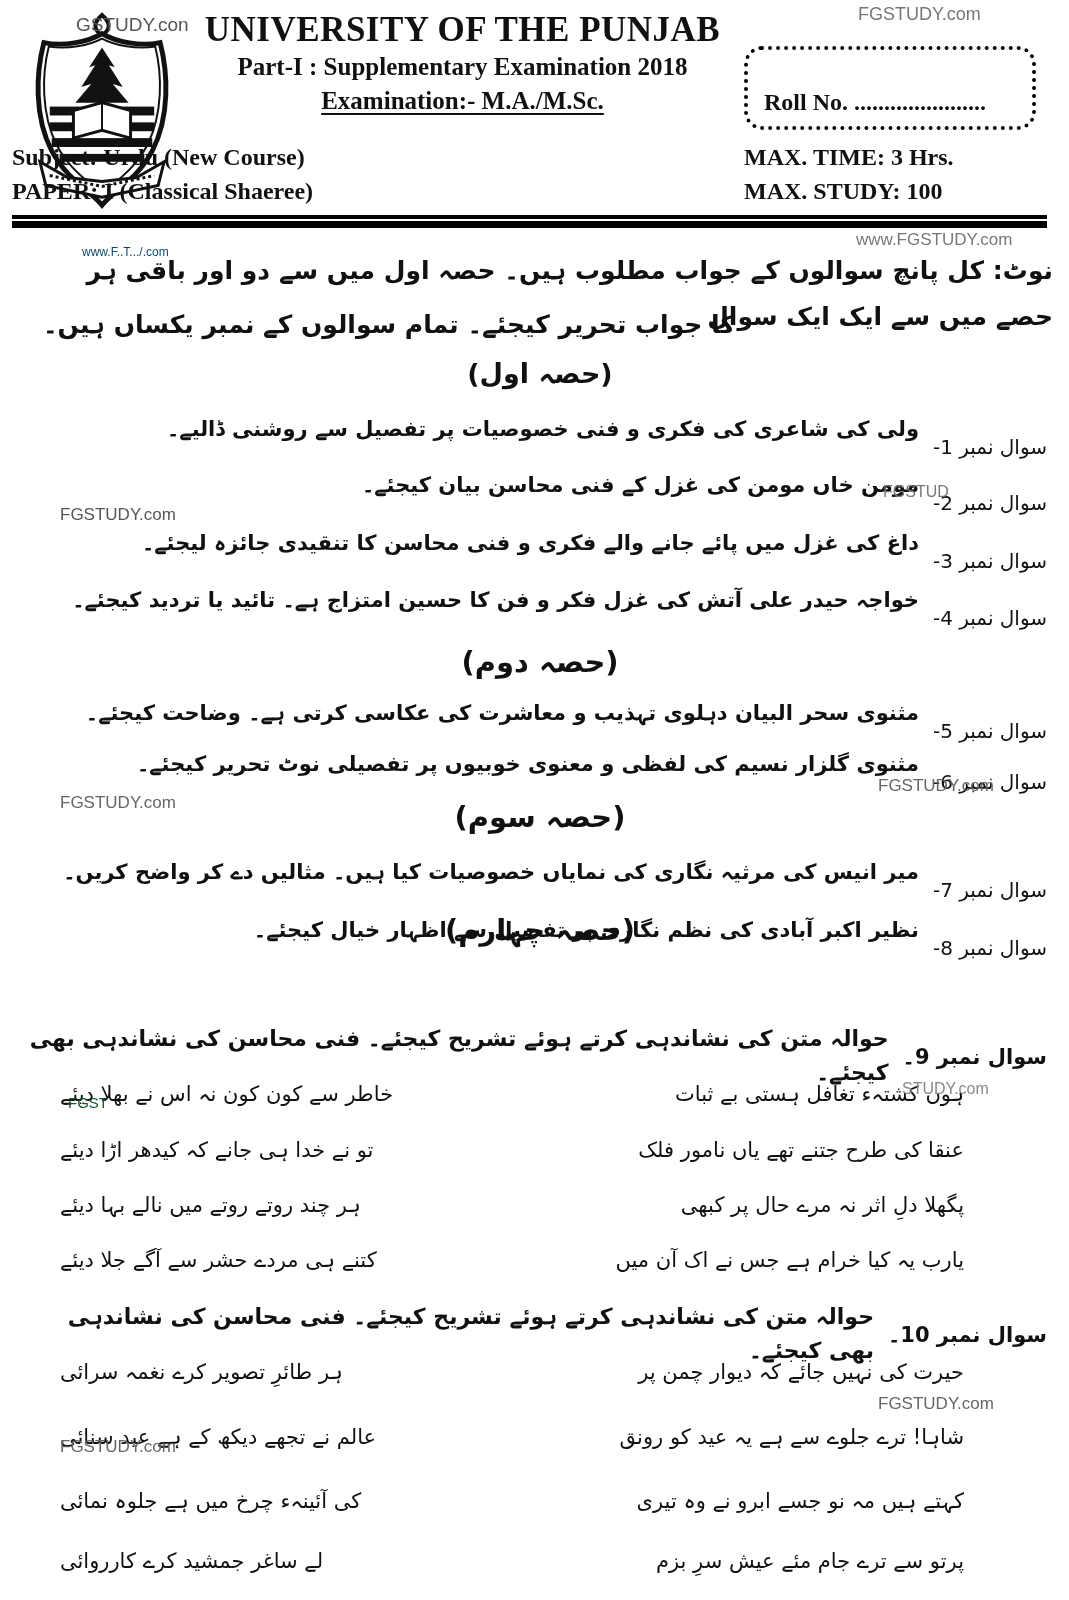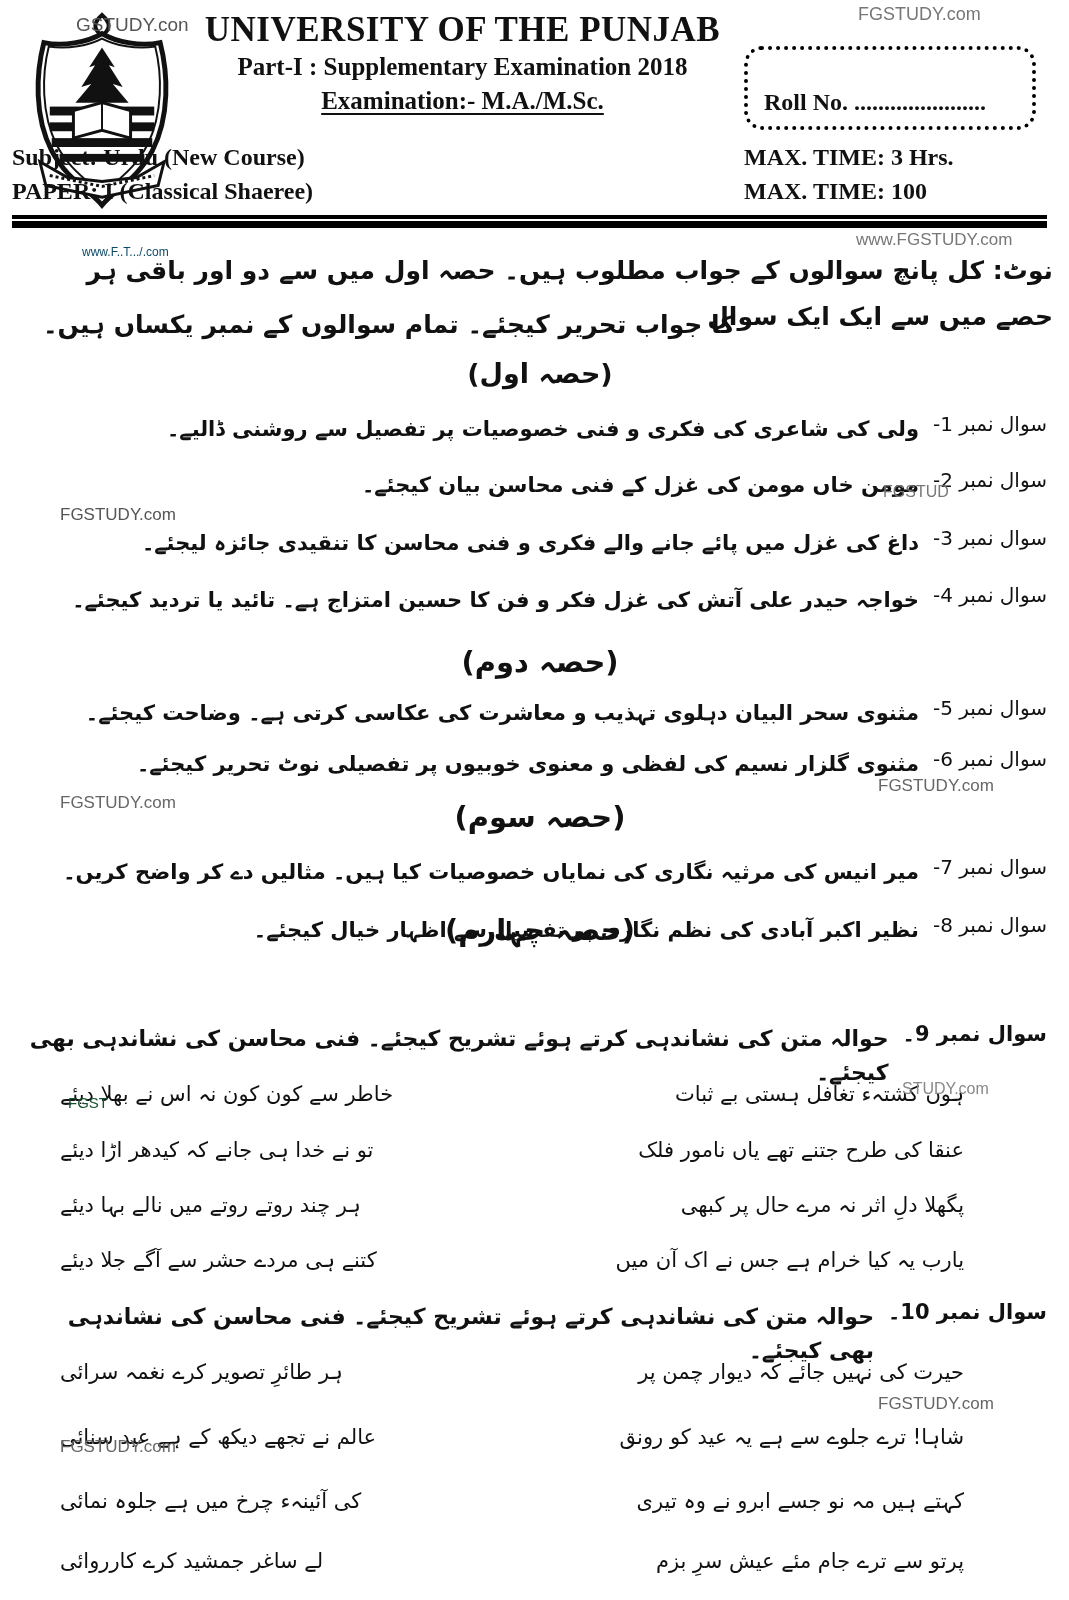--- a/index.html
+++ b/index.html
@@ -29,21 +29,21 @@
   
   .urdu{font-family:"DejaVu Sans",sans-serif;direction:rtl;}
   .note-line1{position:absolute;top:248px;left:25px;right:16px;text-align:right;font-size:25px;font-weight:bold;line-height:46px;}
   .note-line2{position:absolute;top:302px;right:334px;font-size:25px;font-weight:bold;line-height:46px;}
   .section-title{position:absolute;left:0;right:0;text-align:center;font-size:27px;font-weight:bold;padding-left:11px;}
   .st-1{top:358px;}
   .st-2{top:645px;font-size:29px;}
   .st-3{top:800px;font-size:29px;}
   .st-4{top:913px;font-size:29px;}
   .q-row{position:absolute;left:20px;right:22px;display:flex;direction:rtl;gap:14px;align-items:flex-start;}
-  .q-label{flex:0 0 106px;font-size:20px;white-space:nowrap;}
+  .q-label{flex:0 0 106px;font-size:20px;white-space:nowrap;margin-top:23px;}
   .q-text{flex:1;font-size:21px;line-height:34px;text-align:right;font-weight:bold;}
   .q1{top:412px;} .q2{top:468px;} .q3{top:526px;} .q4{top:583px;}
   .q5{top:696px;} .q6{top:747px;}
   .q7{top:855px;} .q8{top:913px;}
   .q9{top:1022px;} .q10{top:1300px;}
   .q-big .q-label{font-size:21px;font-weight:bold;flex-basis:118px;}
   .q-big .q-text{font-size:22px;font-weight:bold;}
   .couplet{position:absolute;left:60px;right:105px;display:flex;direction:rtl;justify-content:space-between;font-size:21px;}
   .hemi-right{white-space:nowrap;}
   .hemi-left{width:42%;text-align:left;white-space:nowrap;}
@@ -90,21 +90,21 @@
     <div class="exam-line">Examination:- M.A./M.Sc.</div>
   </div>
 
   <div class="roll-box">
     <span class="roll-label">Roll No. ......................</span>
   </div>
 
   <div class="subject-line">Subject: Urdu (New Course)</div>
   <div class="paper-line">PAPER: I (Classical Shaeree)</div>
   <div class="max-time">MAX. TIME: 3 Hrs.</div>
-  <div class="max-marks">MAX. TIME: 100</div>
+  <div class="max-marks">MAX. STUDY: 100</div>
 
   <div class="divider">
     <div class="bar1"></div>
     <div class="bar2"></div>
   </div>
 
   <div class="note-line1 urdu">نوٹ: کل پانچ سوالوں کے جواب مطلوب ہیں۔ حصہ اول میں سے دو اور باقی ہر حصے میں سے ایک ایک سوال</div>
   <div class="note-line2 urdu">کا جواب تحریر کیجئے۔ تمام سوالوں کے نمبر یکساں ہیں۔</div>
 
   <div class="section-title st-1 urdu">(حصہ اول)</div>

